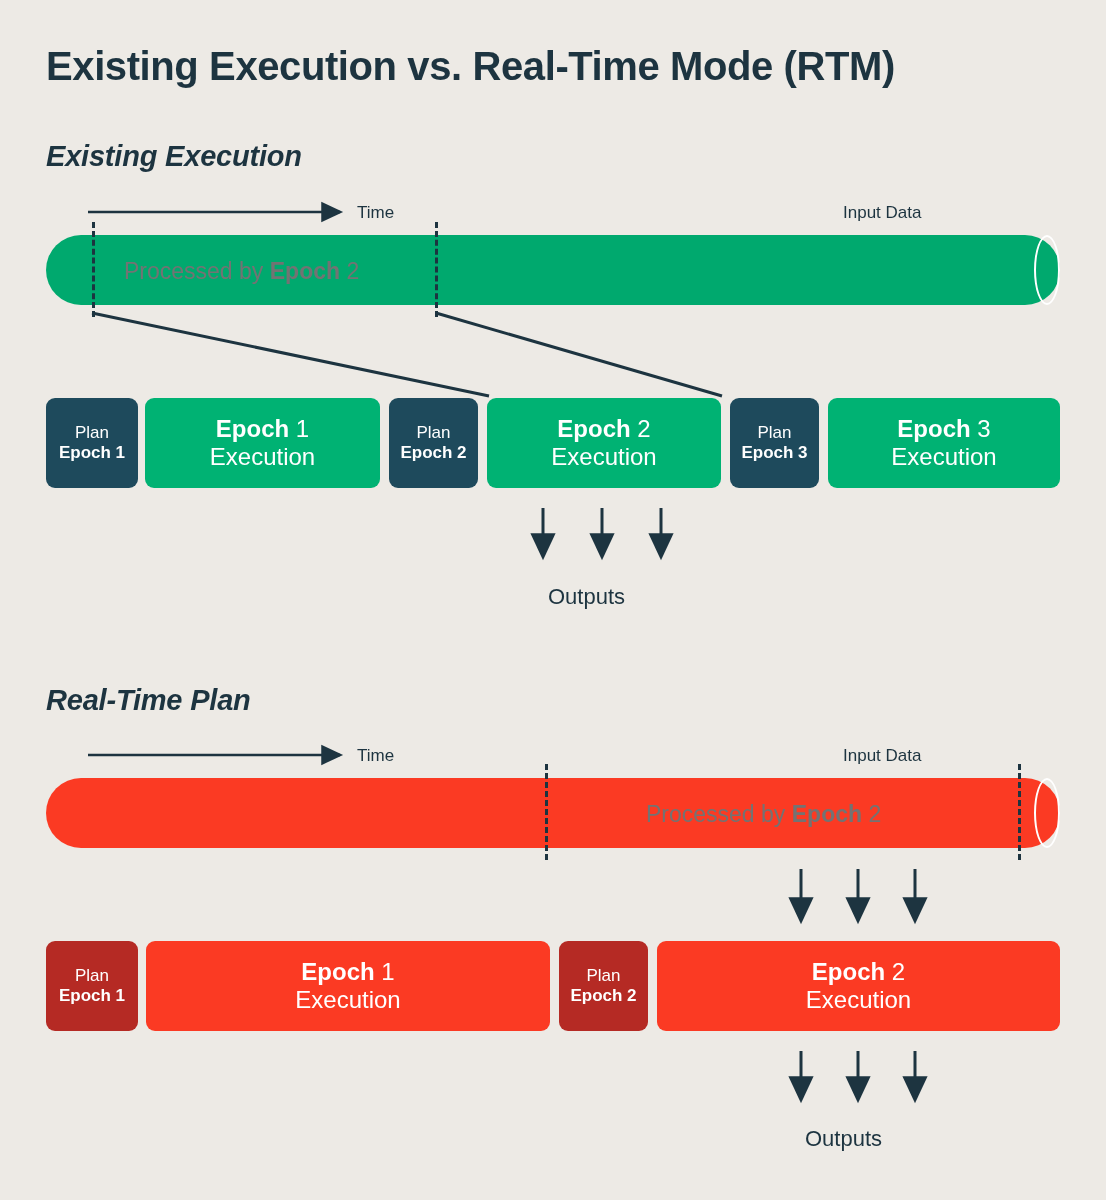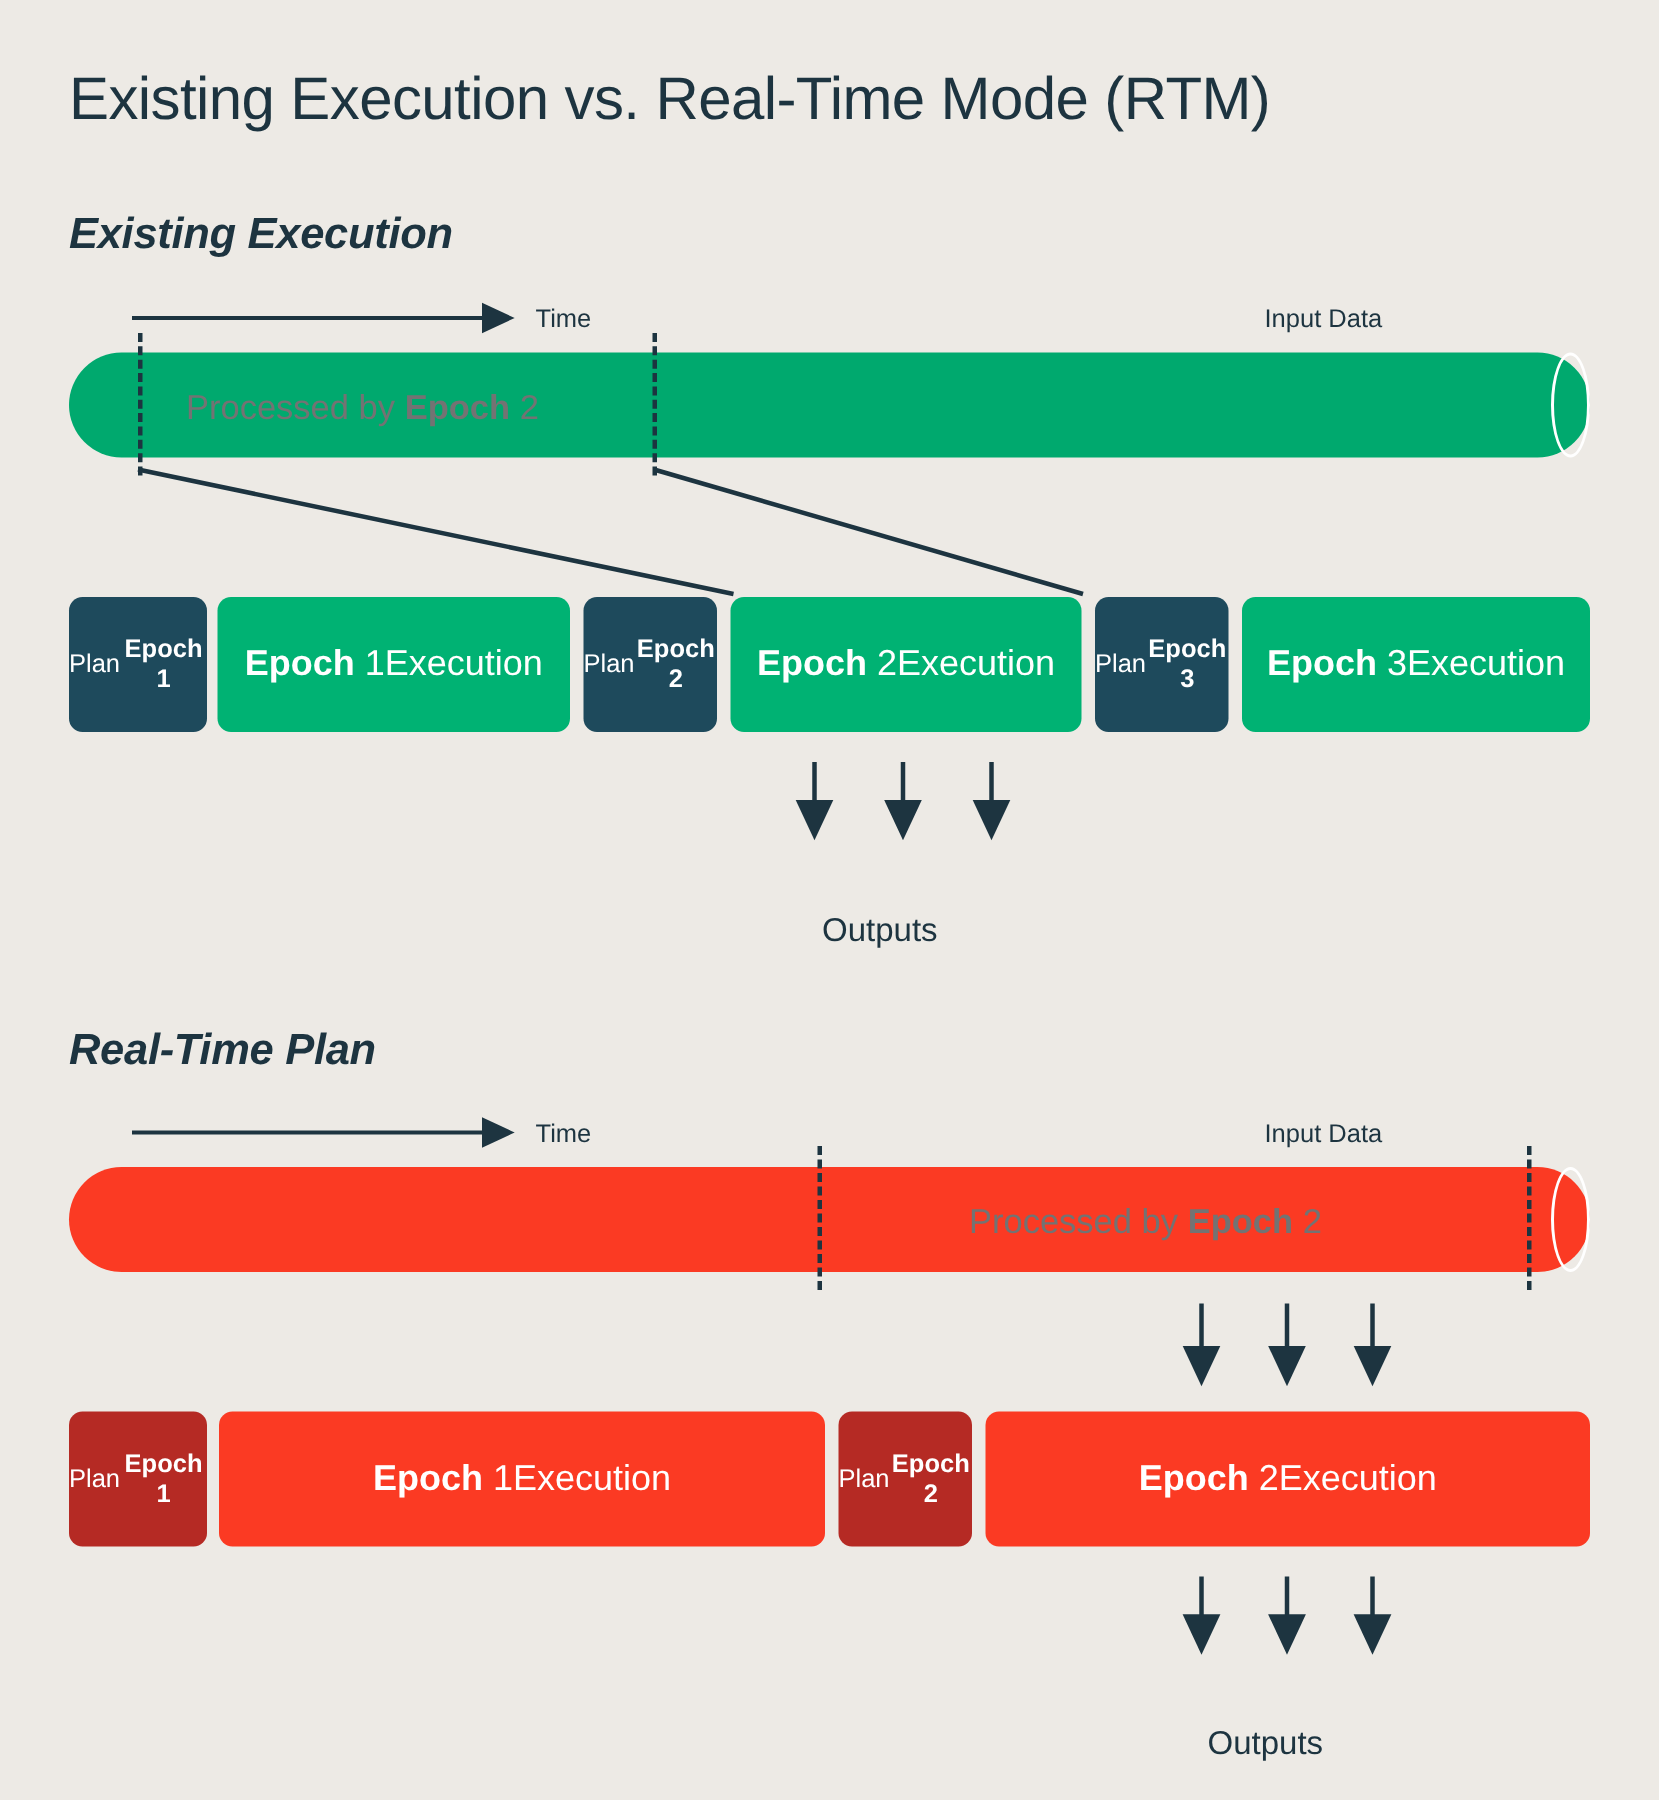--- a/index.html
+++ b/index.html
@@ -22,21 +22,21 @@
     height: 1200px;
   }
 
   .abs { position: absolute; }
 
   
   .page-title {
     left: 46px;
     top: 44px;
     font-size: 40px;
-    font-weight: 400;
+    font-weight: 700;
     letter-spacing: -0.4px;
     color: #1d3440;
     white-space: nowrap;
   }
   .section-title {
     font-size: 29px;
     font-weight: 700;
     letter-spacing: -0.2px;
     color: #1d3440;
     white-space: nowrap;
@@ -46,21 +46,20 @@
     font-size: 17px;
     font-weight: 400;
     color: #1d3440;
     white-space: nowrap;
   }
   .outputs-label {
     font-size: 22px;
     font-weight: 400;
     color: #1d3440;
     white-space: nowrap;
-    margin-top: 23px;
   }
 
   
   .cylinder {
     height: 70px;
     border-radius: 35px / 35px;
     display: flex;
     align-items: center;
   }
   .cyl-green { background: #00a96e; }
@@ -90,20 +89,21 @@
   .dash-v {
     width: 0;
     border-left: 3px dashed #1d3440;
   }
 
   
   .block {
     border-radius: 9px;
     box-sizing: border-box;
     display: flex;
+    flex-direction: column;
     align-items: center;
     justify-content: center;
     color: #ffffff;
     text-align: center;
     line-height: 1.18;
   }
   .block.plan {
     font-size: 17px;
     font-weight: 400;
   }

